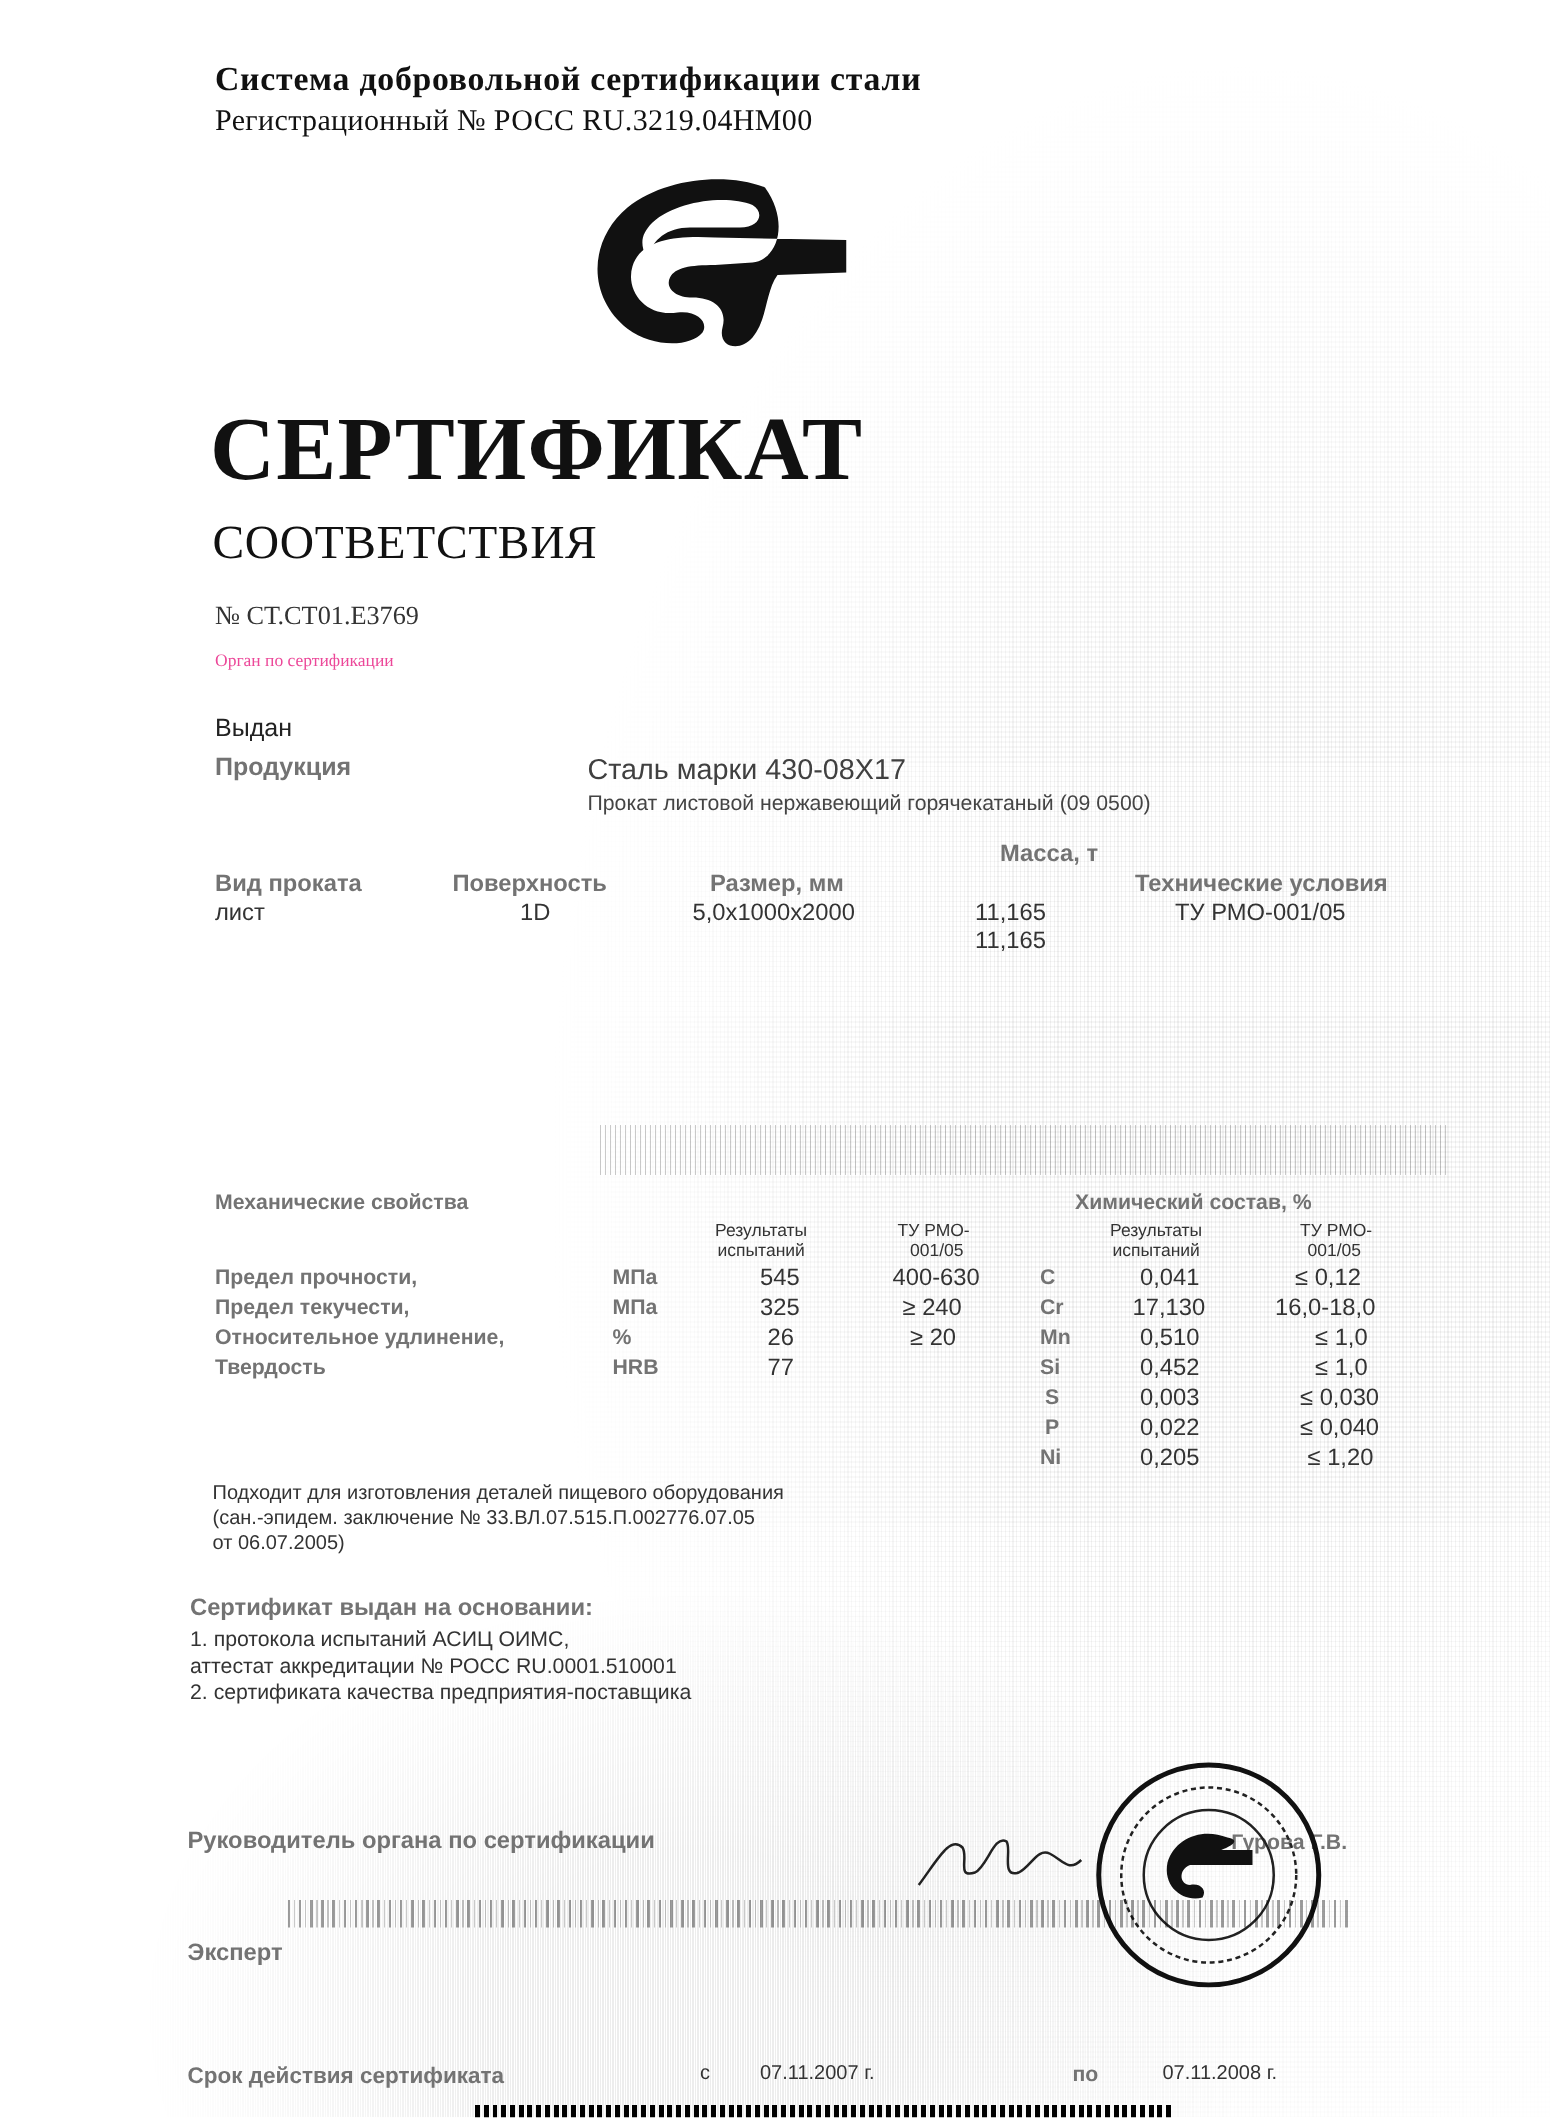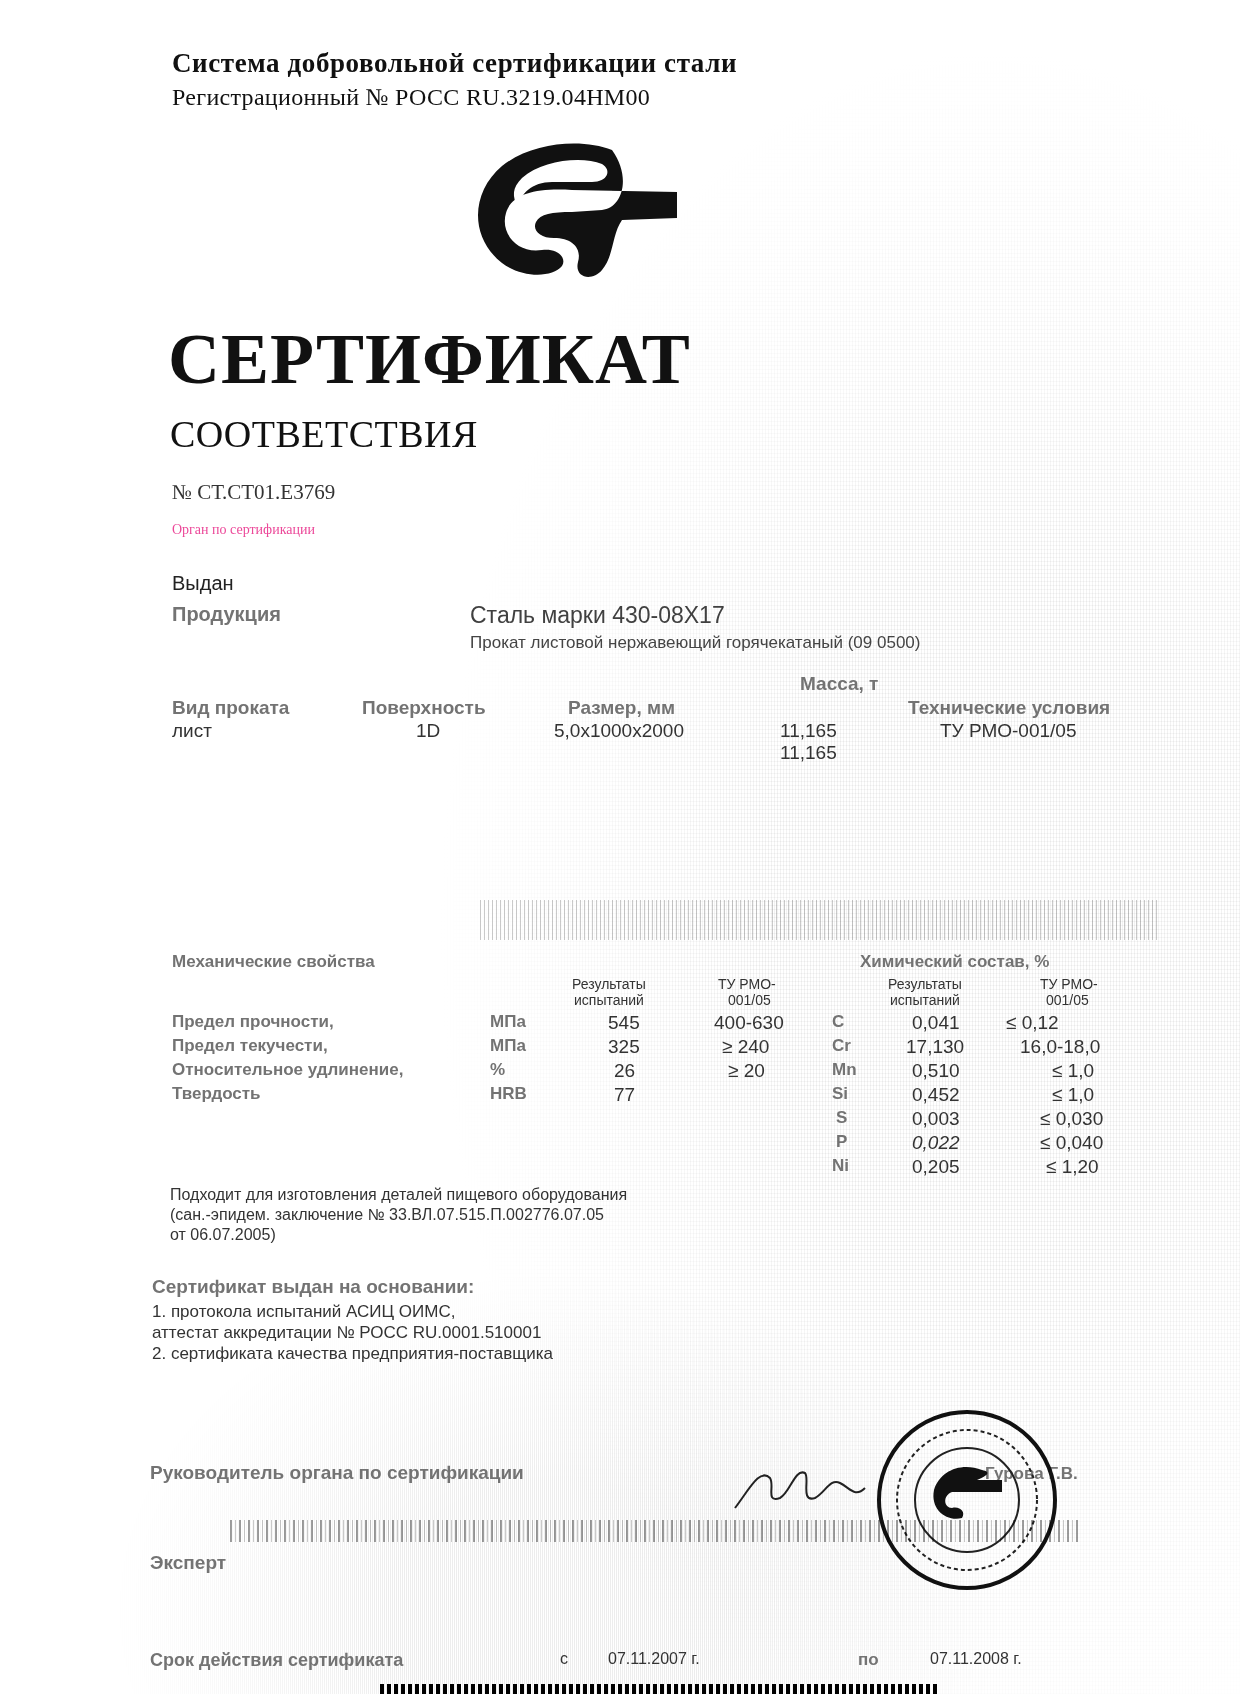--- a/index.html
+++ b/index.html
@@ -132,21 +132,21 @@
 <div class="abs sm-b" style="left:860px;top:952px;">Химический состав, %</div>
 <div class="abs sm" style="left:888px;top:976px;font-size:14px;">Результаты</div>
 <div class="abs sm" style="left:890px;top:992px;font-size:14px;">испытаний</div>
 <div class="abs sm" style="left:1040px;top:976px;font-size:14px;">ТУ РМО-</div>
 <div class="abs sm" style="left:1046px;top:992px;font-size:14px;">001/05</div>
 
 <div>
   <div>
     <div class="abs sm-b" style="left:832px;top:1012px;">C</div>
     <div class="abs val" style="left:912px;top:1012px;">0,041</div>
-    <div class="abs val" style="left:1006px;top:1012px;text-align:right;">≤ 0,12</div>
+    <div class="abs val" style="left:1036px;top:1012px;text-align:right;">≤ 0,12</div>
   </div>
   <div>
     <div class="abs sm-b" style="left:832px;top:1036px;">Cr</div>
     <div class="abs val" style="left:906px;top:1036px;">17,130</div>
     <div class="abs val" style="left:1020px;top:1036px;">16,0-18,0</div>
   </div>
   <div>
     <div class="abs sm-b" style="left:832px;top:1060px;">Mn</div>
     <div class="abs val" style="left:912px;top:1060px;">0,510</div>
     <div class="abs val" style="left:1052px;top:1060px;">≤ 1,0</div>
@@ -156,21 +156,21 @@
     <div class="abs val" style="left:912px;top:1084px;">0,452</div>
     <div class="abs val" style="left:1052px;top:1084px;">≤ 1,0</div>
   </div>
   <div>
     <div class="abs sm-b" style="left:836px;top:1108px;">S</div>
     <div class="abs val" style="left:912px;top:1108px;">0,003</div>
     <div class="abs val" style="left:1040px;top:1108px;">≤ 0,030</div>
   </div>
   <div>
     <div class="abs sm-b" style="left:836px;top:1132px;">P</div>
-    <div class="abs val" style="left:912px;top:1132px;font-style:italic;">0,022</div>
+    <div class="abs val" style="left:912px;top:1132px;">0,022</div>
     <div class="abs val" style="left:1040px;top:1132px;">≤ 0,040</div>
   </div>
   <div>
     <div class="abs sm-b" style="left:832px;top:1156px;">Ni</div>
     <div class="abs val" style="left:912px;top:1156px;">0,205</div>
     <div class="abs val" style="left:1046px;top:1156px;">≤ 1,20</div>
   </div>
 </div>
 
 <div class="abs sm" style="left:170px;top:1186px;">Подходит для изготовления деталей пищевого оборудования</div>

